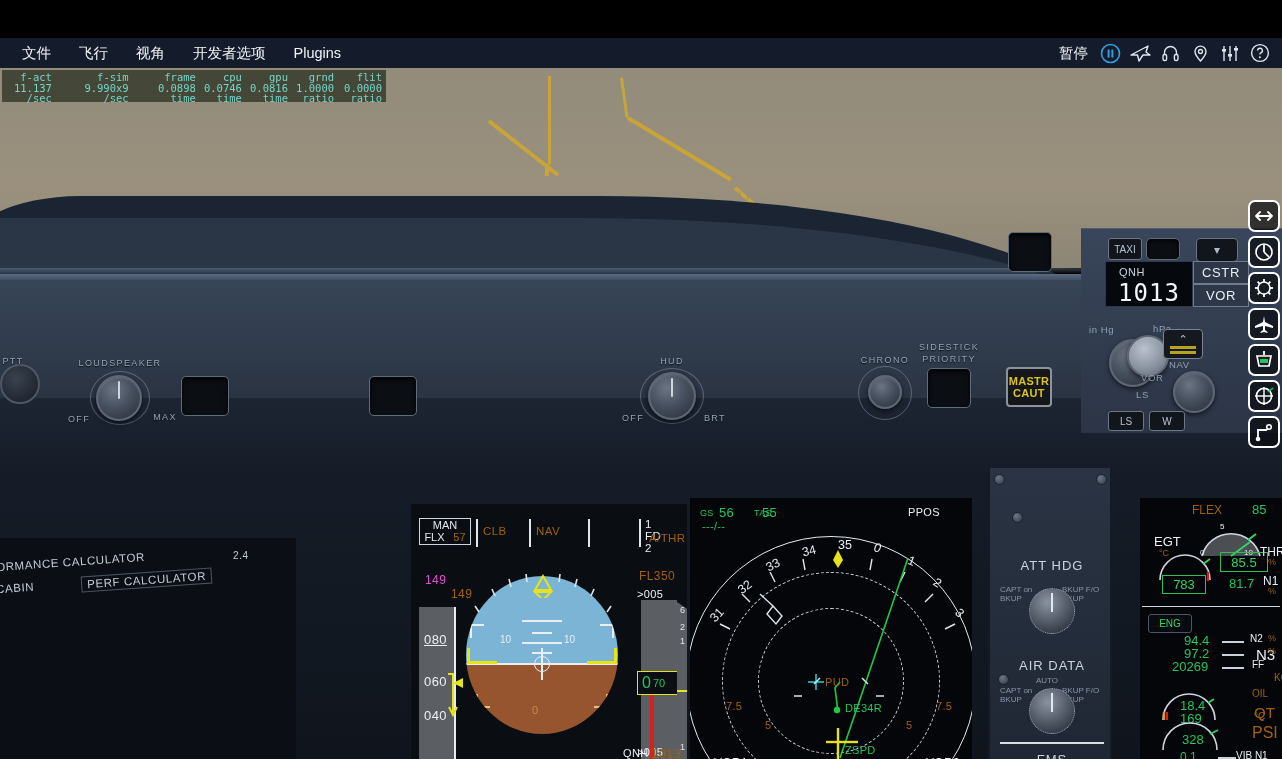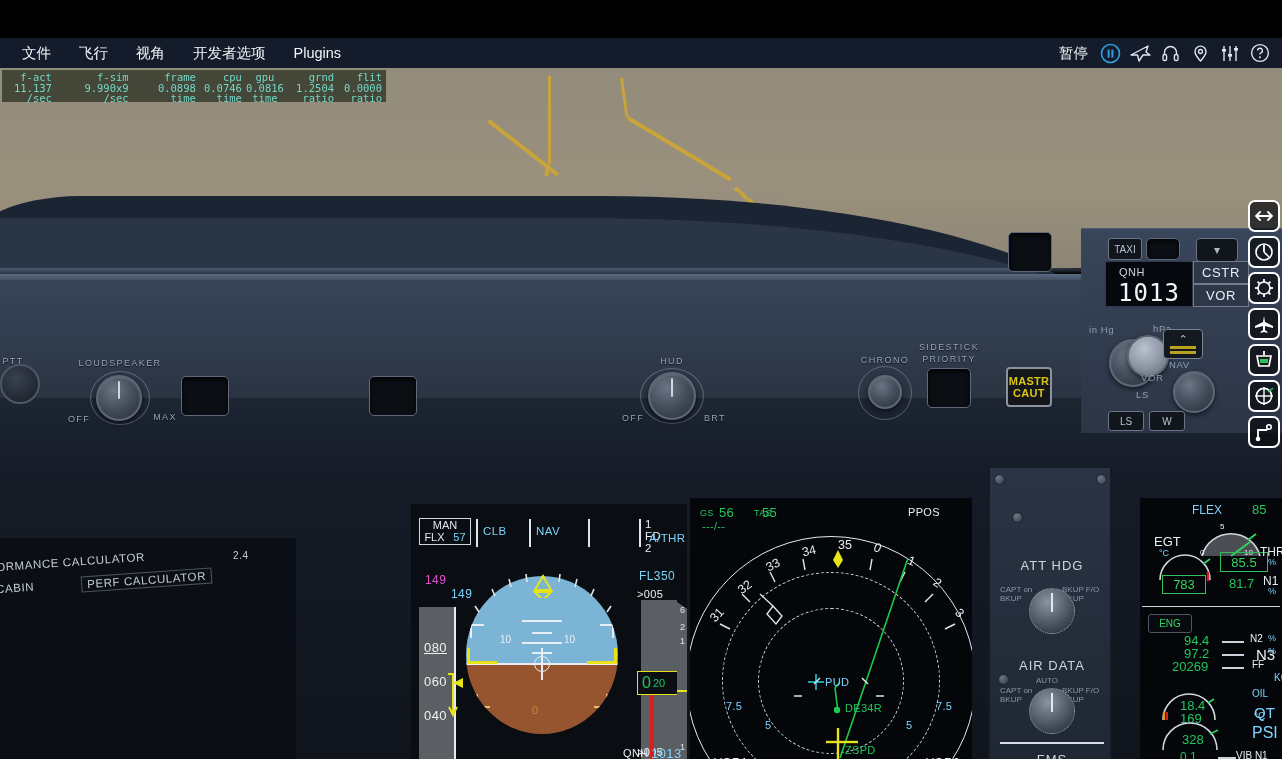--- a/index.html
+++ b/index.html
@@ -83,21 +83,21 @@
     font-family: "DejaVu Sans Mono", "Liberation Mono", monospace;
     font-size: 10.5px; color: #73d6c8; line-height: 10.5px;
     padding: 2px 4px 0 0;
   }
   #fps .row { display: flex; }
   #fps .c { text-align: right; }
   #fps .c1 { width: 52px; }
   #fps .c2 { width: 80px; }
   #fps .c3 { width: 70px; }
   #fps .c4 { width: 48px; }
-  #fps .c5 { width: 48px; text-align: center; }
+  #fps .c5 { width: 48px; }
   #fps .c6 { width: 48px; }
   #fps .c7 { width: 50px; }
 
   
   .cockpit-top {
     position: absolute; left: 0; top: 0; width: 1282px; height: 691px;
     pointer-events: none;
   }
   .dash-curve {
     position: absolute; left: -40px; top: 128px; width: 1160px; height: 230px;
@@ -217,21 +217,21 @@
     width: 32px; height: 32px; border: 2px solid #ffffff; border-radius: 7px;
     background: rgba(10,12,16,.72);
     display: flex; align-items: center; justify-content: center;
     color: #ffffff;
   }
 
   
   .screen { position: absolute; background: #05070a; overflow: hidden; }
   .mono { font-family: "DejaVu Sans Mono","Liberation Mono", monospace; }
   .g  { color: #22c55e; }
-  .cy { color: #7dd3fc; text-align: right; }
+  .cy { color: #a16207; text-align: right; }
   .mg { color: #e24fd0; }
   .wh { color: #e9eef4; }
 
   
   #pfd { left: 411px; top: 436px; width: 276px; height: 323px; background:#0a0d11; }
   .pfd-fma { position: absolute; top: 7px; left: 0; width: 247px; height: 36px; }
   .fma-sep { position: absolute; top: 8px; width: 1.5px; height: 28px; background: #dfe6ee; }
   .man-box {
     position: absolute; left: 8px; top: 7px; width: 52px; height: 27px;
     border: 1px solid #cfd8e2; color: #dfe6ee; font-size: 11px; text-align: center;
@@ -387,21 +387,21 @@
         <span class="c c5">gpu</span>
         <span class="c c6">grnd</span>
         <span class="c c7">flit</span>
       </div>
       <div class="row">
         <span class="c c1">11.137</span>
         <span class="c c2">9.990x9</span>
         <span class="c c3">0.0898</span>
         <span class="c c4">0.0746</span>
         <span class="c c5">0.0816</span>
-        <span class="c c6">1.2504</span>
+        <span class="c c6">1.0000</span>
         <span class="c c7">0.0000</span>
       </div>
       <div class="row">
         <span class="c c1">/sec</span>
         <span class="c c2">/sec</span>
         <span class="c c3">time</span>
         <span class="c c4">time</span>
         <span class="c c5">time</span>
         <span class="c c6">ratio</span>
         <span class="c c7">ratio</span>
@@ -510,21 +510,21 @@
         <div class="pfd-t cy" style="left:125px;top:14px;">NAV</div>
         <div class="fma-sep" style="left:177px;"></div>
         <div class="fma-sep" style="left:228px;"></div>
         <div class="pfd-t wh" style="left:234px;top:7px;">1 FD 2</div>
         <div class="pfd-t cy" style="left:238px;top:21px;">A/THR</div>
       </div>
 
       <div class="pfd-t mg" style="left:14px;top:69px;font-size:12px;">149</div>
       <div class="pfd-t cy" style="left:40px;top:83px;font-size:12px;">149</div>
       <div class="spd-tape"></div>
-      <div class="tape-txt" style="left:13px;top:136px;text-decoration:underline;">080</div>
+      <div class="tape-txt" style="left:13px;top:128px;text-decoration:underline;">080</div>
       <div class="tape-txt" style="left:13px;top:170px;">060</div>
       <div class="tape-txt" style="left:13px;top:204px;">040</div>
       <svg style="position:absolute;left:36px;top:165px;" width="34" height="60">
         <polygon points="6,14 16,9 16,19" fill="#e6e319"></polygon>
         <path d="M6 14 V5 H1" stroke="#e6e319" stroke-width="2" fill="none"></path>
         <path d="M6 14 V44 M2 38 L6 46 L10 38" stroke="#e6e319" stroke-width="2" fill="none"></path>
       </svg>
 
       <div class="horizon-wrap">
         <div class="horizon-sky"></div>
@@ -570,21 +570,21 @@
       <div class="pfd-t cy" style="left:228px;top:65px;font-size:12px;">FL350</div>
       <div class="alt-tape"></div>
       <div class="tape-txt wh" style="left:226px;top:84px;font-size:11px;">
         <span>&gt;</span><span>005</span>
       </div>
       <div class="tape-txt wh" style="left:226px;top:242px;font-size:11px;">
         <span>&gt;</span><span>005</span>
       </div>
       <div style="position:absolute;left:226px;top:167px;width:44px;height:24px;border:1.5px solid #e6e319;background:#0b0e12;display:flex;align-items:center;">
         <span class="g" style="font-size:16px;padding-left:4px;">0</span>
-        <span class="g" style="font-size:11px;padding-left:2px;">20</span>
+        <span class="g" style="font-size:11px;padding-left:2px;">70</span>
       </div>
       <div style="position:absolute;left:239px;top:191px;width:4px;height:74px;background:#d61f1f;"></div>
 
       <div class="vsi-tape"></div>
       <div class="vsi-n" style="left:269px;top:101px;">6</div>
       <div class="vsi-n" style="left:269px;top:118px;">2</div>
       <div class="vsi-n" style="left:269px;top:132px;">1</div>
       <div class="vsi-n" style="left:269px;top:238px;">1</div>
       <div class="vsi-n" style="left:269px;top:253px;">2</div>
 

